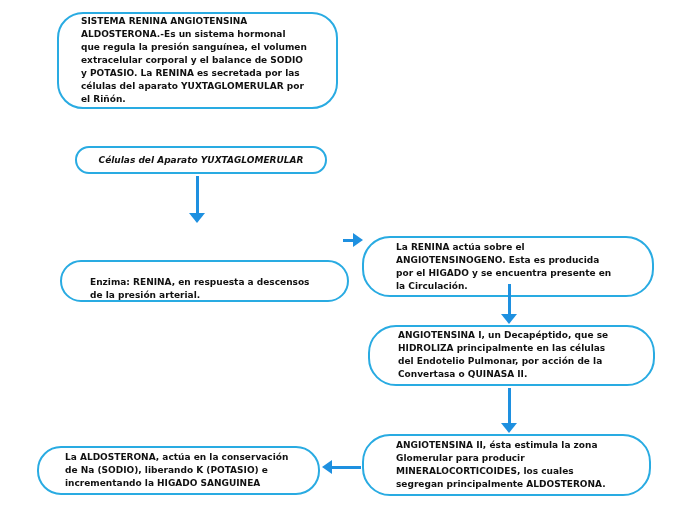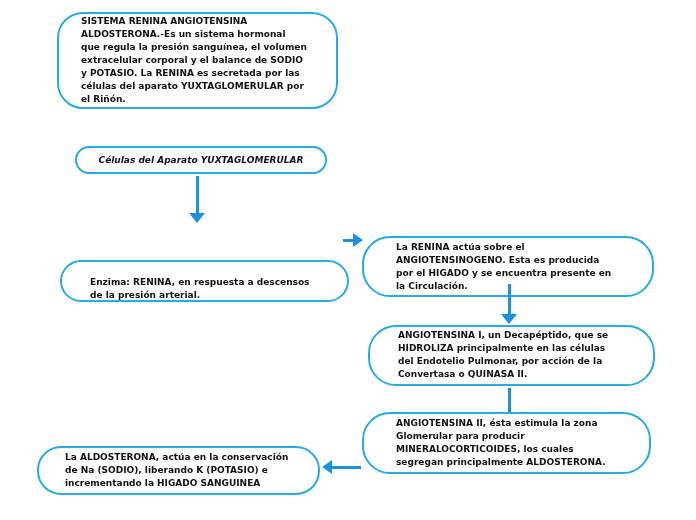--- a/index.html
+++ b/index.html
@@ -34,21 +34,21 @@
     font-size: 9px;
     line-height: 13px;
     white-space: pre-line;
   }
   
   #node-intro          { left: 57px;  top: 12px;  width: 281px; height: 97px; border-radius: 26px; padding: 0 8px 0 22px; }
   #node-celulas        { left: 75px;  top: 146px; width: 252px; height: 28px; border-radius: 14px; justify-content: center; text-align: center; padding: 0 6px; font-style: italic; }
   #node-enzima         { left: 60px;  top: 224px; width: 289px; height: 42px; border-radius: 21px; padding: 16px 8px 0 28px; margin-top: 36px; }
   #node-renina         { left: 362px; top: 236px; width: 292px; height: 61px; border-radius: 28px; padding: 0 8px 0 32px; }
   #node-angiotensina-i { left: 368px; top: 325px; width: 287px; height: 61px; border-radius: 28px; padding: 0 8px 2px 28px; }
-  #node-angiotensina-ii{ left: 362px; top: 412px; width: 289px; height: 62px; border-radius: 28px; padding: 0 8px 0 32px; }
+  #node-angiotensina-ii{ left: 362px; top: 434px; width: 289px; height: 62px; border-radius: 28px; padding: 0 8px 0 32px; }
   #node-aldosterona    { left: 37px;  top: 446px; width: 283px; height: 49px; border-radius: 24px; padding: 0 8px 0 26px; }
   
   .arrow { position: absolute; display: flex; }
   .arrow-down  { flex-direction: column; align-items: center; width: 16px; }
   .arrow-right { flex-direction: row;    align-items: center; height: 16px; }
   .arrow-left  { flex-direction: row;    align-items: center; height: 16px; }
   .shaft-v { width: 3px;  flex: 1; background: var(--arrow); }
   .shaft-h { height: 3px; flex: 1; background: var(--arrow); }
   .head-down  { width: 0; height: 0; border-left: 8px solid transparent; border-right: 8px solid transparent; border-top: 10px solid var(--arrow); }
   .head-right { width: 0; height: 0; border-top: 7px solid transparent; border-bottom: 7px solid transparent; border-left: 10px solid var(--arrow); }

